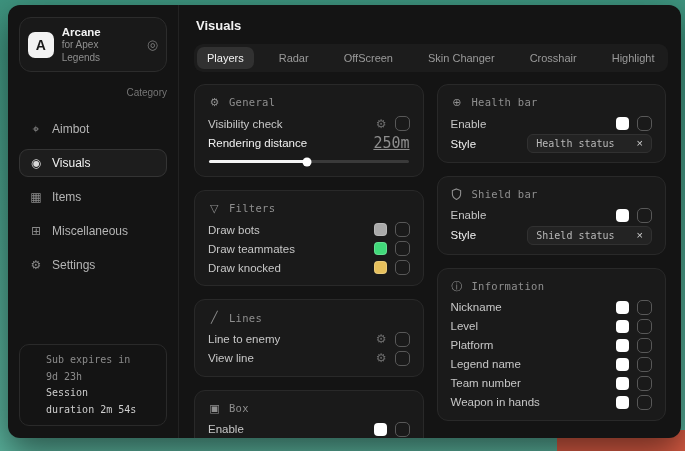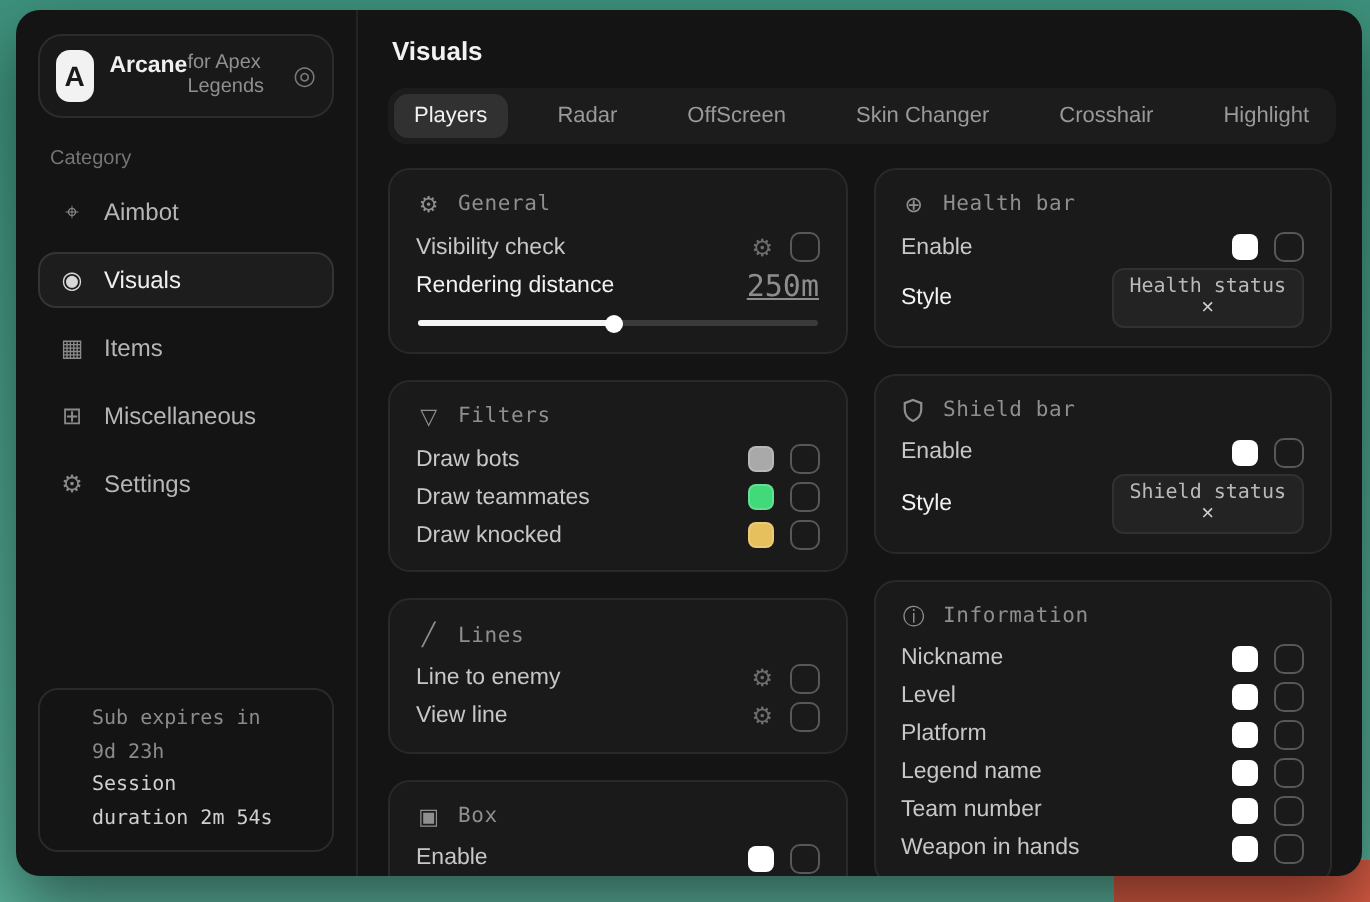--- a/index.html
+++ b/index.html
@@ -20,26 +20,26 @@
     display:flex; box-shadow:0 14px 34px rgba(0,0,0,0.5);
   }
 
   
   .sidebar { width:171px; min-width:171px; border-right:1px solid #232323;
     display:flex; flex-direction:column; padding:12px 11px; }
   .brand-card { display:flex; align-items:center; gap:8px;
     border:1px solid #2c2c2c; background:#191919; border-radius:12px; padding:7px 8px; }
   .logo { width:26px; height:26px; border-radius:7px; background:#f2f2f2; color:#1a1a1a;
     display:flex; align-items:center; justify-content:center; font-weight:bold; font-size:14px; }
-  .brand-text { display:flex; line-height:1.25; }
+  .brand-text { display:flex; flex-direction:column; line-height:1.25; }
   .brand-name { font-size:11.5px; font-weight:700; color:#f0f0f0; }
   .brand-sub { font-size:10px; color:#8f8f8f; }
   .brand-action { margin-left:auto; color:#7c7c7c; font-size:13px;
     font-family:"DejaVu Sans", sans-serif; cursor:pointer; }
-  .category { font-size:10px; color:#757575; margin:15px 0 7px 6px; }
+  .category { font-size:10px; color:#757575; margin:15px 0 17px 6px;text-align:right; }
   .nav-item { display:flex; align-items:center; gap:9px; padding:6px 9px;
     border-radius:9px; color:#b5b5b5; font-size:12px; border:1px solid transparent;
     margin-bottom:6px; cursor:pointer; }
   .nav-icon { color:#8a8a8a; font-size:12px; width:14px; text-align:center;
     font-family:"DejaVu Sans", sans-serif; }
   .nav-item.active { background:#1d1d1d; border-color:#343434; color:#f0f0f0; }
   .nav-item.active .nav-icon { color:#d8d8d8; }
   .spacer { flex:1; }
   .footer-card { border:1px solid #2a2a2a; border-radius:10px; padding:7px 26px;
     font-family:"DejaVu Sans Mono", monospace; font-size:10px; line-height:1.65; }
@@ -78,22 +78,22 @@
   .checkbox { width:15px; height:15px; border-radius:5px; border:1.5px solid #585858;
     cursor:pointer; }
   .value { font-size:15px; color:#8d8d8d; font-family:"DejaVu Sans Mono", monospace;text-decoration:underline; }
   .slider { position:relative; height:11px; margin:3px 1px 1px; cursor:pointer; }
   .slider-track { position:absolute; top:4px; left:0; right:0; height:3px;
     border-radius:2px; background:#3a3a3a; }
   .slider-fill { position:absolute; top:4px; left:0; height:3px; border-radius:2px;
     background:#f5f5f5; }
   .slider-thumb { position:absolute; top:5.5px; width:9px; height:9px; border-radius:50%;
     background:#ffffff; transform:translate(-50%,-50%); }
-  .select { display:flex; align-items:center; gap:0; background:#232323;
-    border:1px solid #313131; border-radius:6px; padding:3px 8px; cursor:pointer;flex-direction:column; }
+  .select { display:flex; align-items:center; gap:22px; background:#232323;
+    border:1px solid #313131; border-radius:6px; padding:3px 8px; cursor:pointer; }
   .select-value { font-family:"DejaVu Sans Mono", monospace; font-size:10px; color:#b9b9b9; }
   .select-clear { color:#cfcfcf; font-size:11px; line-height:1; cursor:pointer; }
   .shield-svg { display:block; }
 </style>
 </head>
 <body>
 
 <div class="desktop" style="background-color: rgb(70, 167, 143);">
   <div class="desktop-grad"></div>
   <div class="red-shape" style="background-color: rgb(216, 91, 67);"></div>

